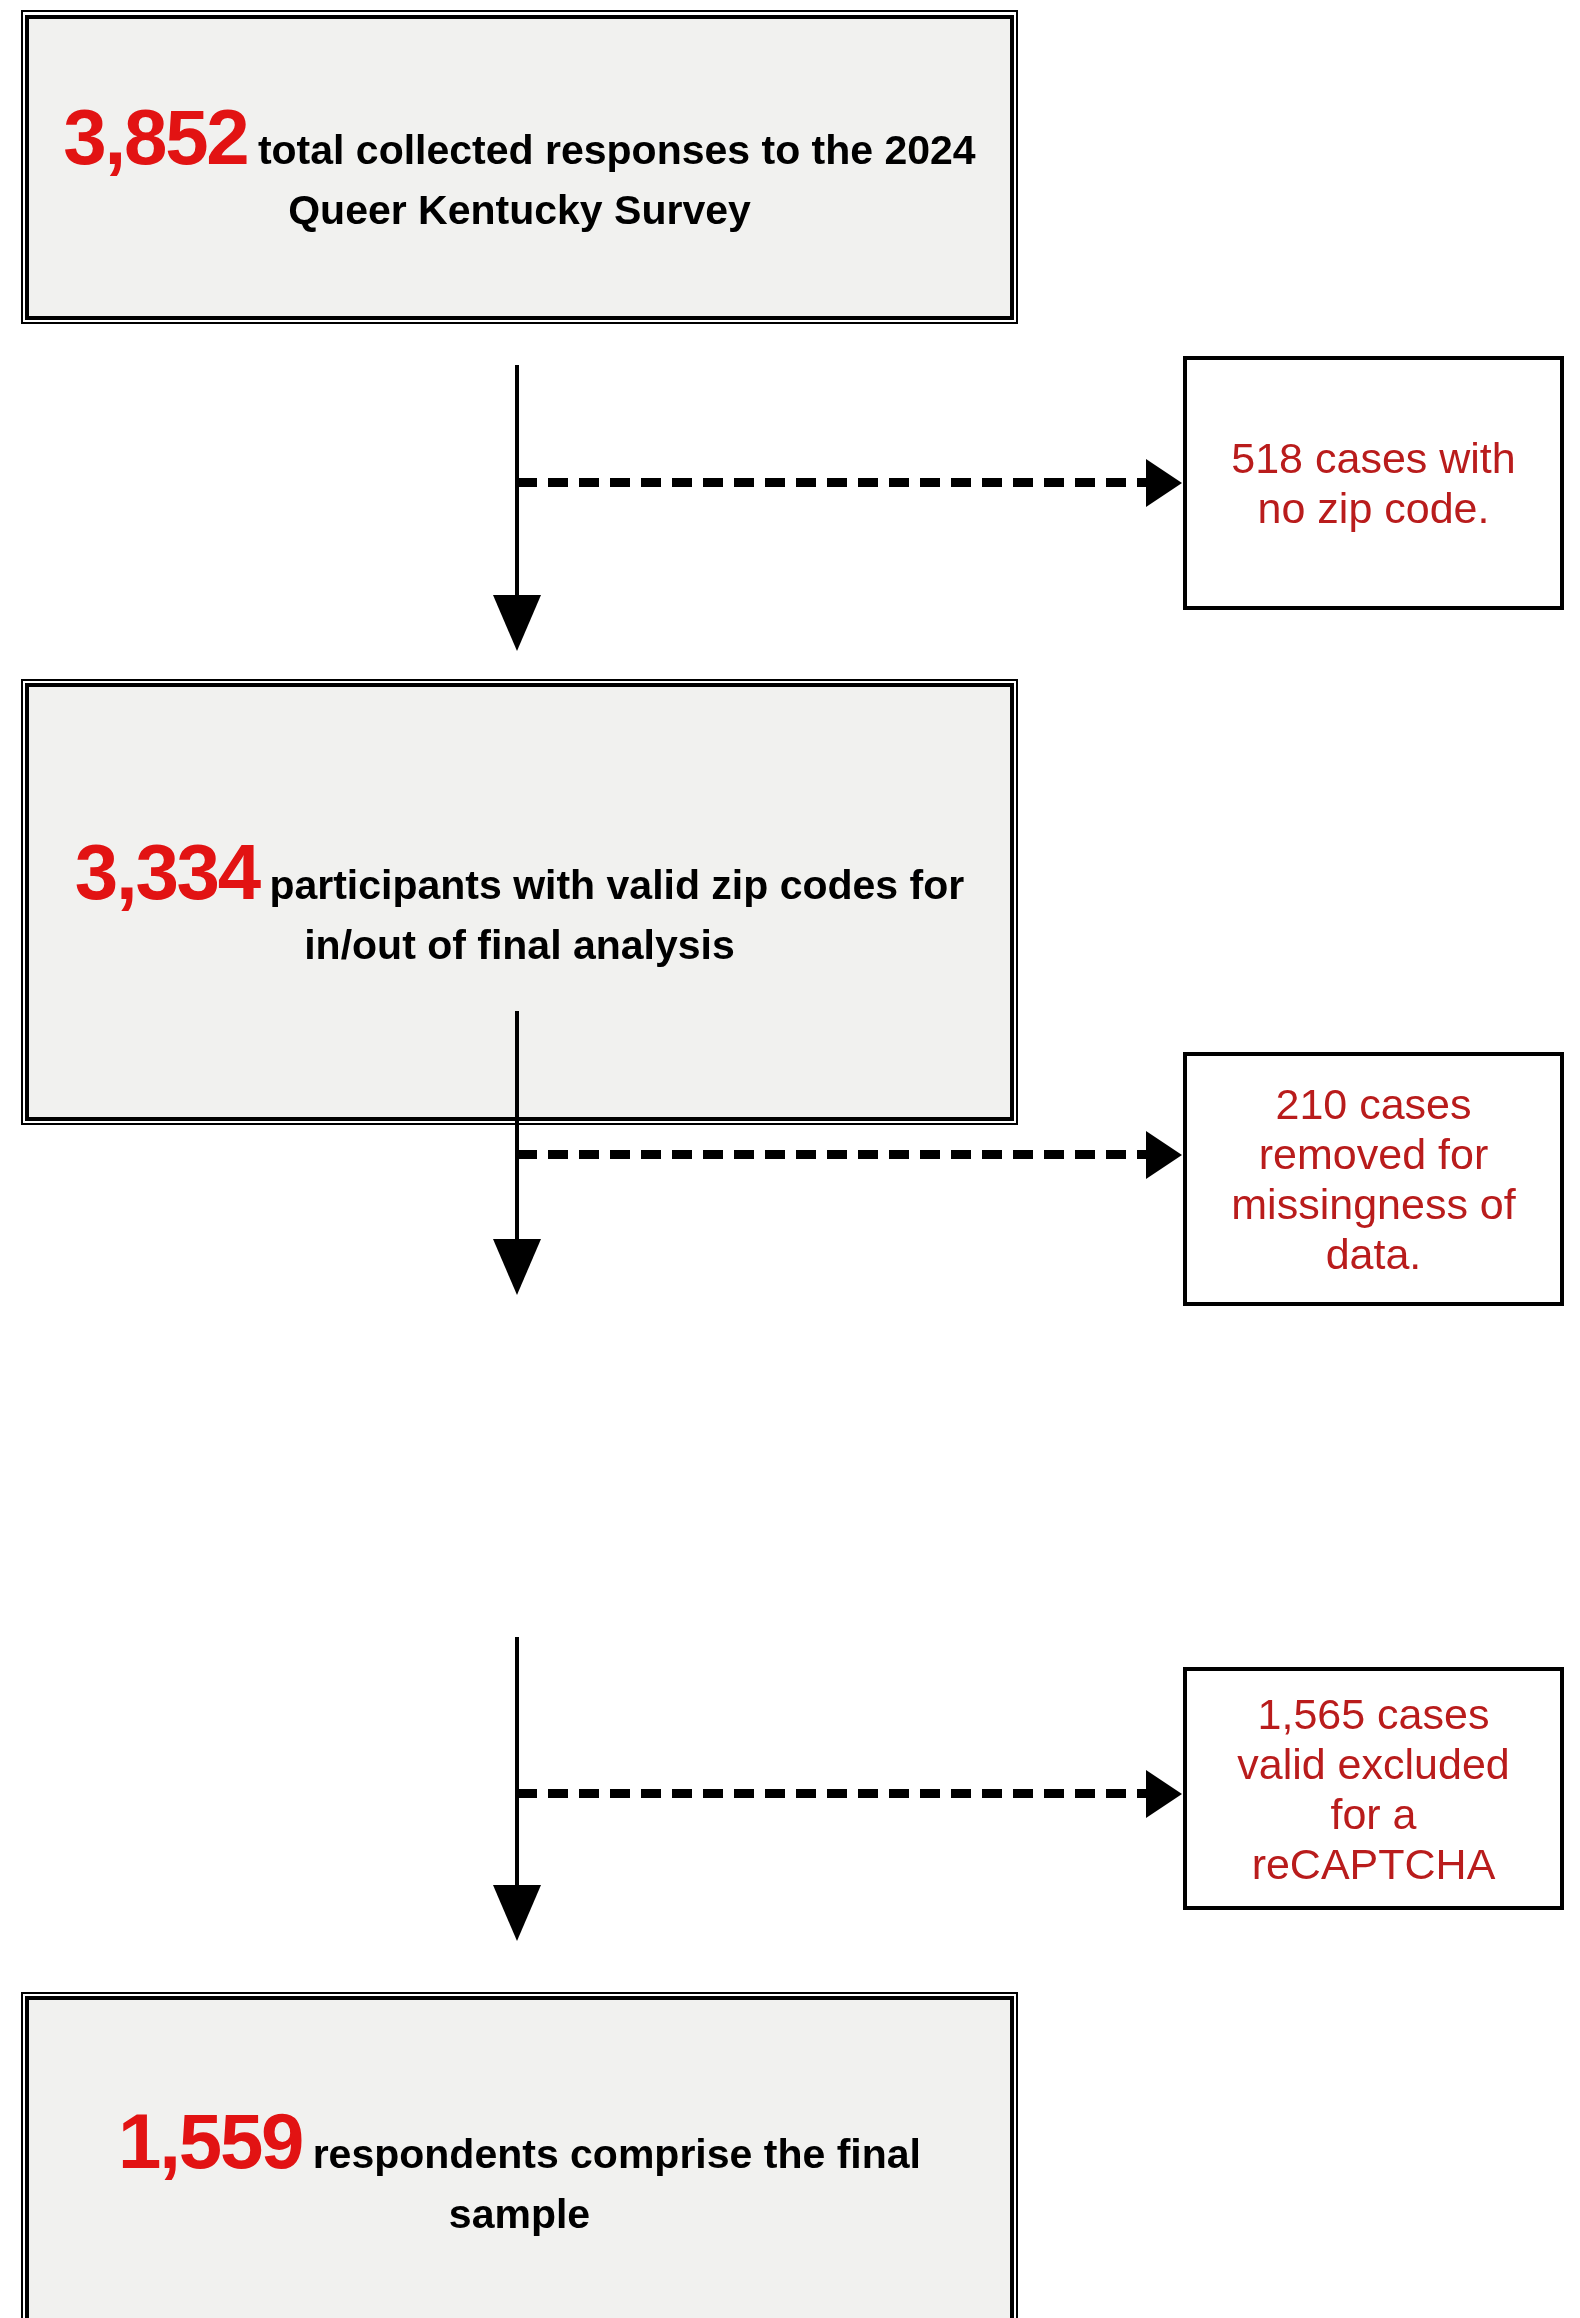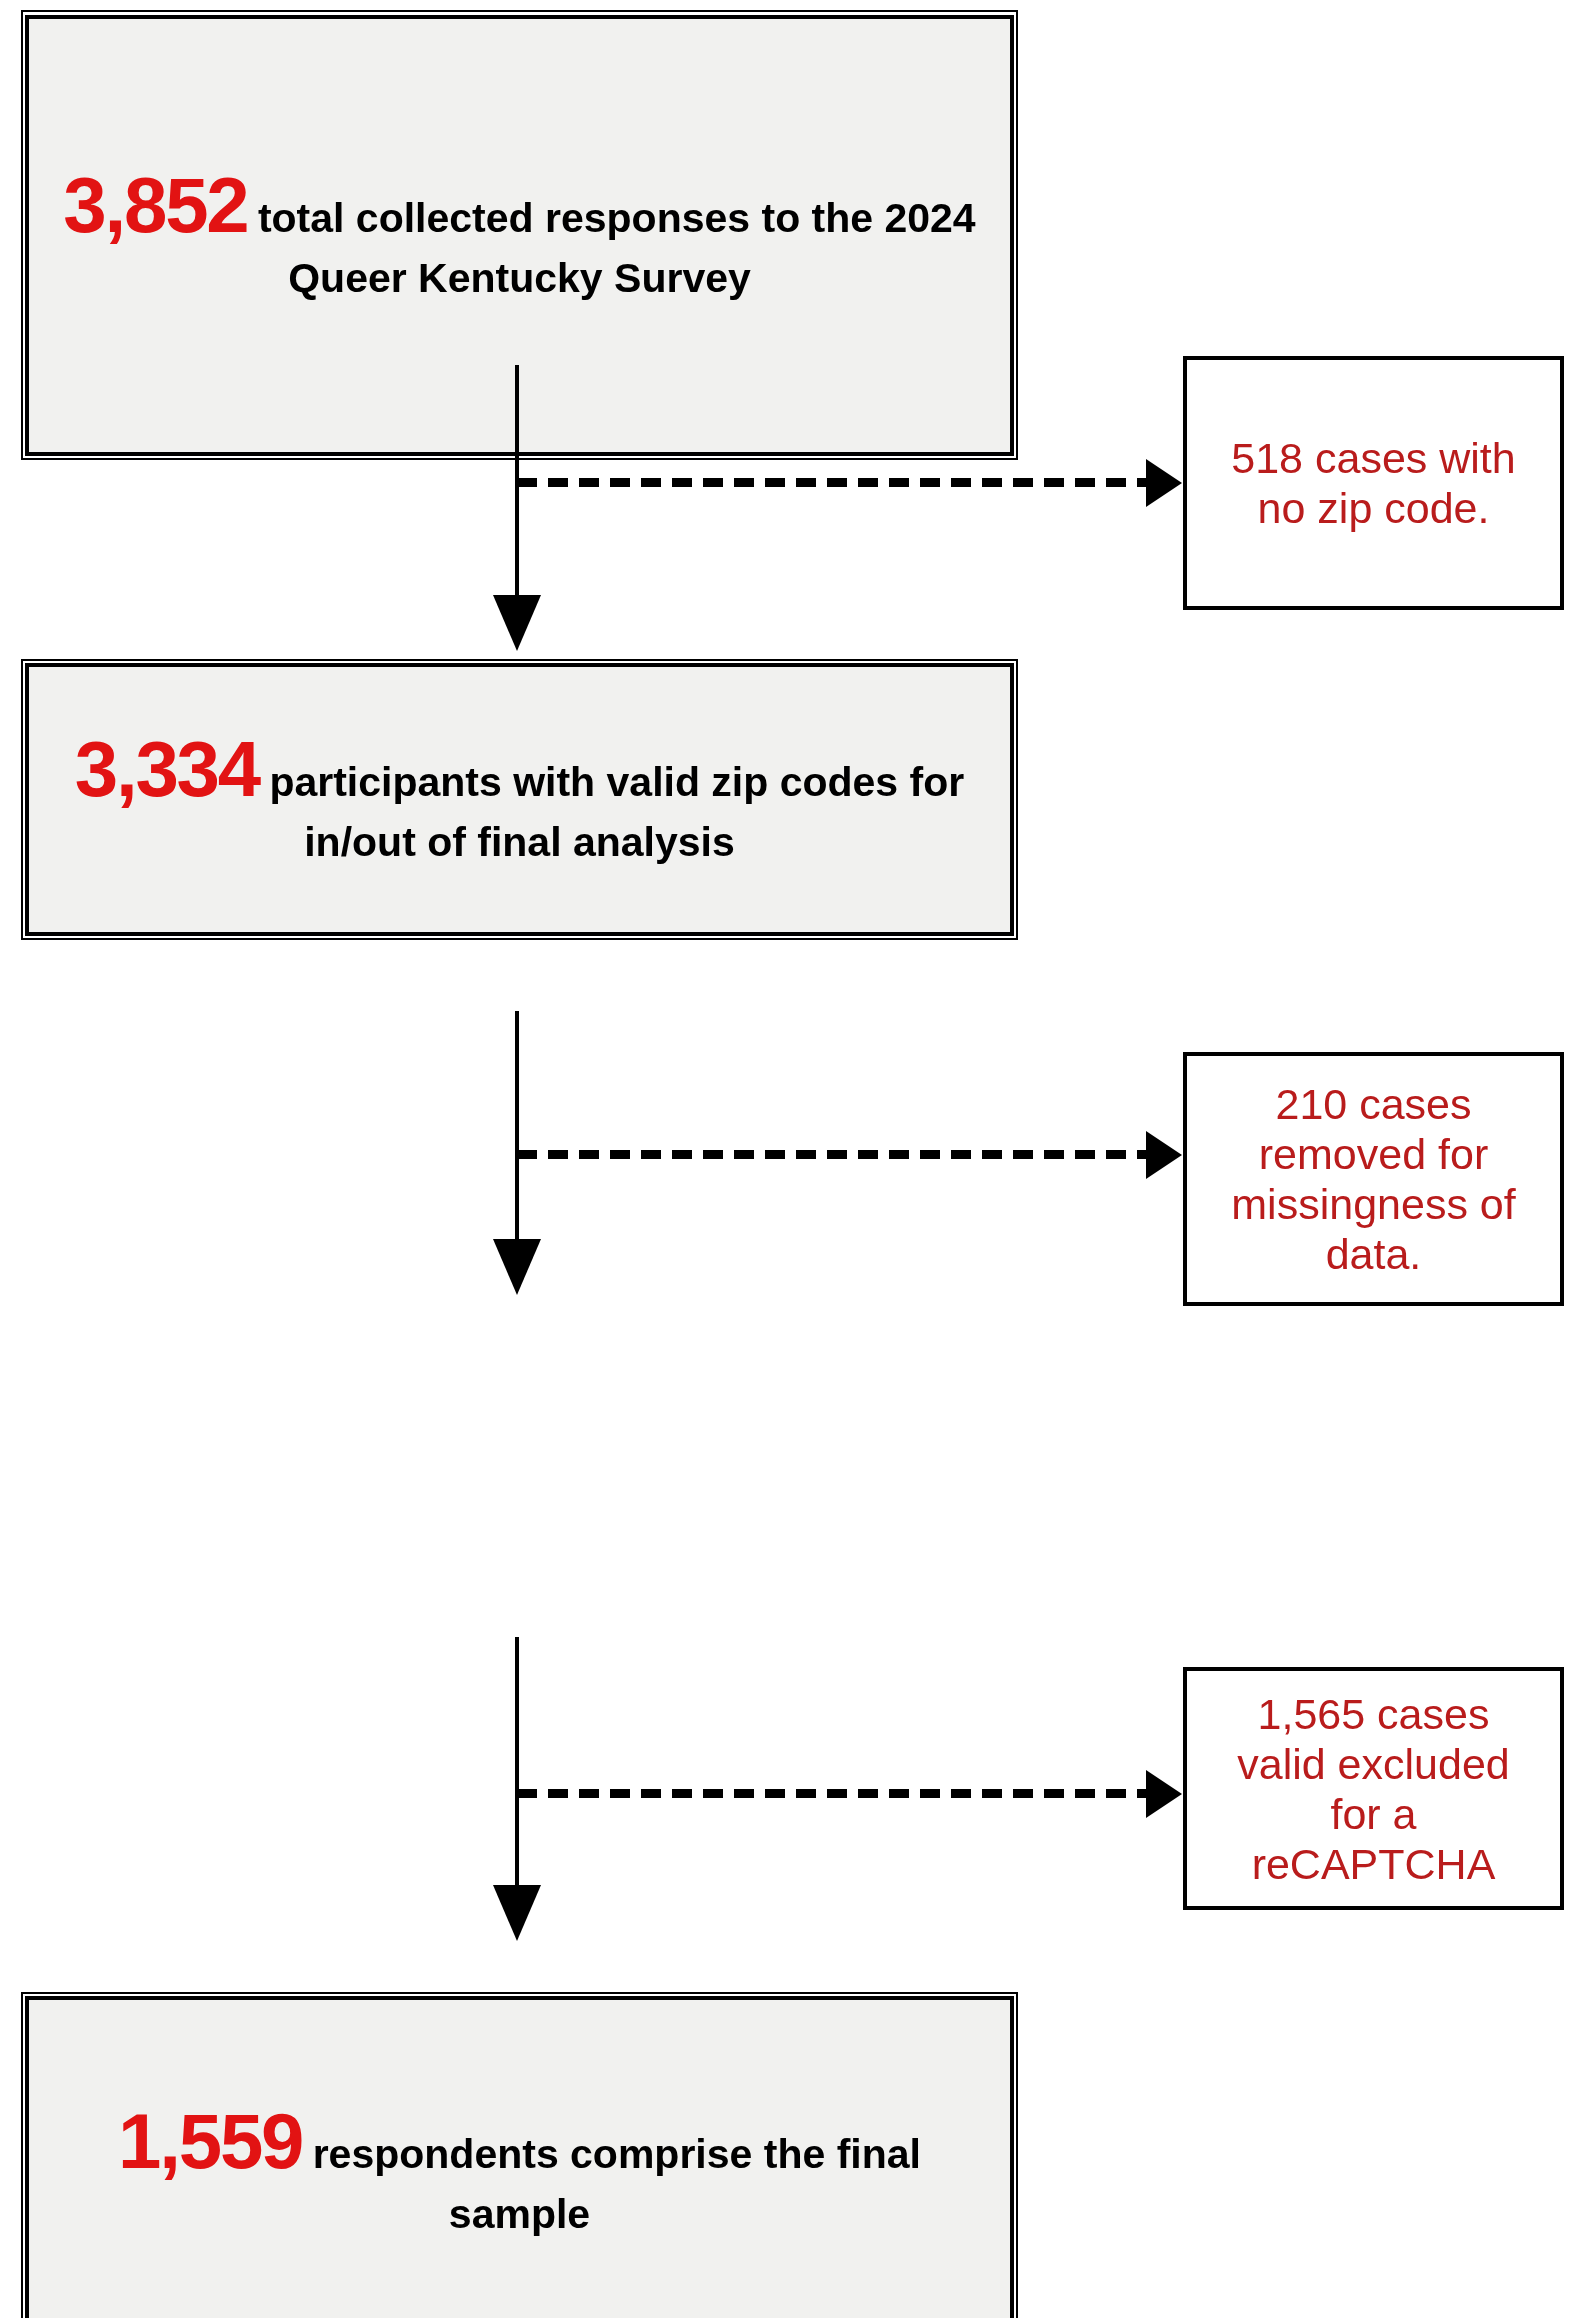--- a/index.html
+++ b/index.html
@@ -47,40 +47,40 @@
     position:absolute;left:1146px;width:0;height:0;
     border-top:24px solid transparent;border-bottom:24px solid transparent;
     border-left:36px solid #000;
   }
 </style>
 </head>
 <body>
 
 <div class="canvas">
 
-  <div class="mbox" style="top:10.4px;height:450px">
+  <div class="mbox" style="top:10.4px;height:314px">
     <div class="mbox-in">
       <div class="lines">
         <div class="l1"><span class="num">3,852</span><span class="btxt">total collected responses to the 2024</span></div>
         <div class="l2 btxt">Queer Kentucky Survey</div>
       </div>
     </div>
   </div>
 
   <div class="vline" style="top:365px;height:230px"></div>
   <div class="vhead" style="top:595px"></div>
   <div class="dline" style="top:478px"></div>
   <div class="dhead" style="top:459px"></div>
 
   <div class="sbox" style="top:356px;height:254px">
     <div>518 cases with</div>
     <div>no zip code.</div>
   </div>
 
-  <div class="mbox" style="top:659px;height:281px">
+  <div class="mbox" style="top:679px;height:446px">
     <div class="mbox-in">
       <div class="lines">
         <div class="l1"><span class="num">3,334</span><span class="btxt">participants with valid zip codes for</span></div>
         <div class="l2 btxt">in/out of final analysis</div>
       </div>
     </div>
   </div>
 
   <div class="vline" style="top:1011px;height:229px"></div>
   <div class="vhead" style="top:1239px"></div>

